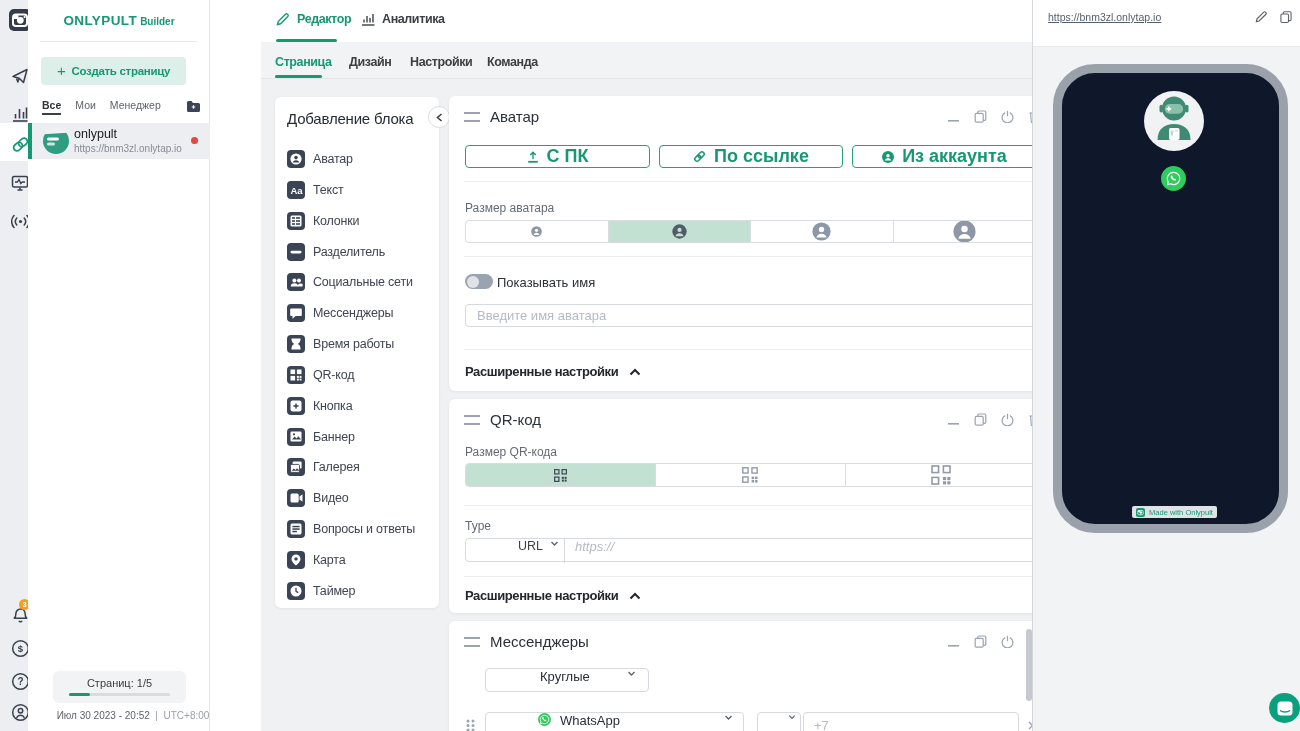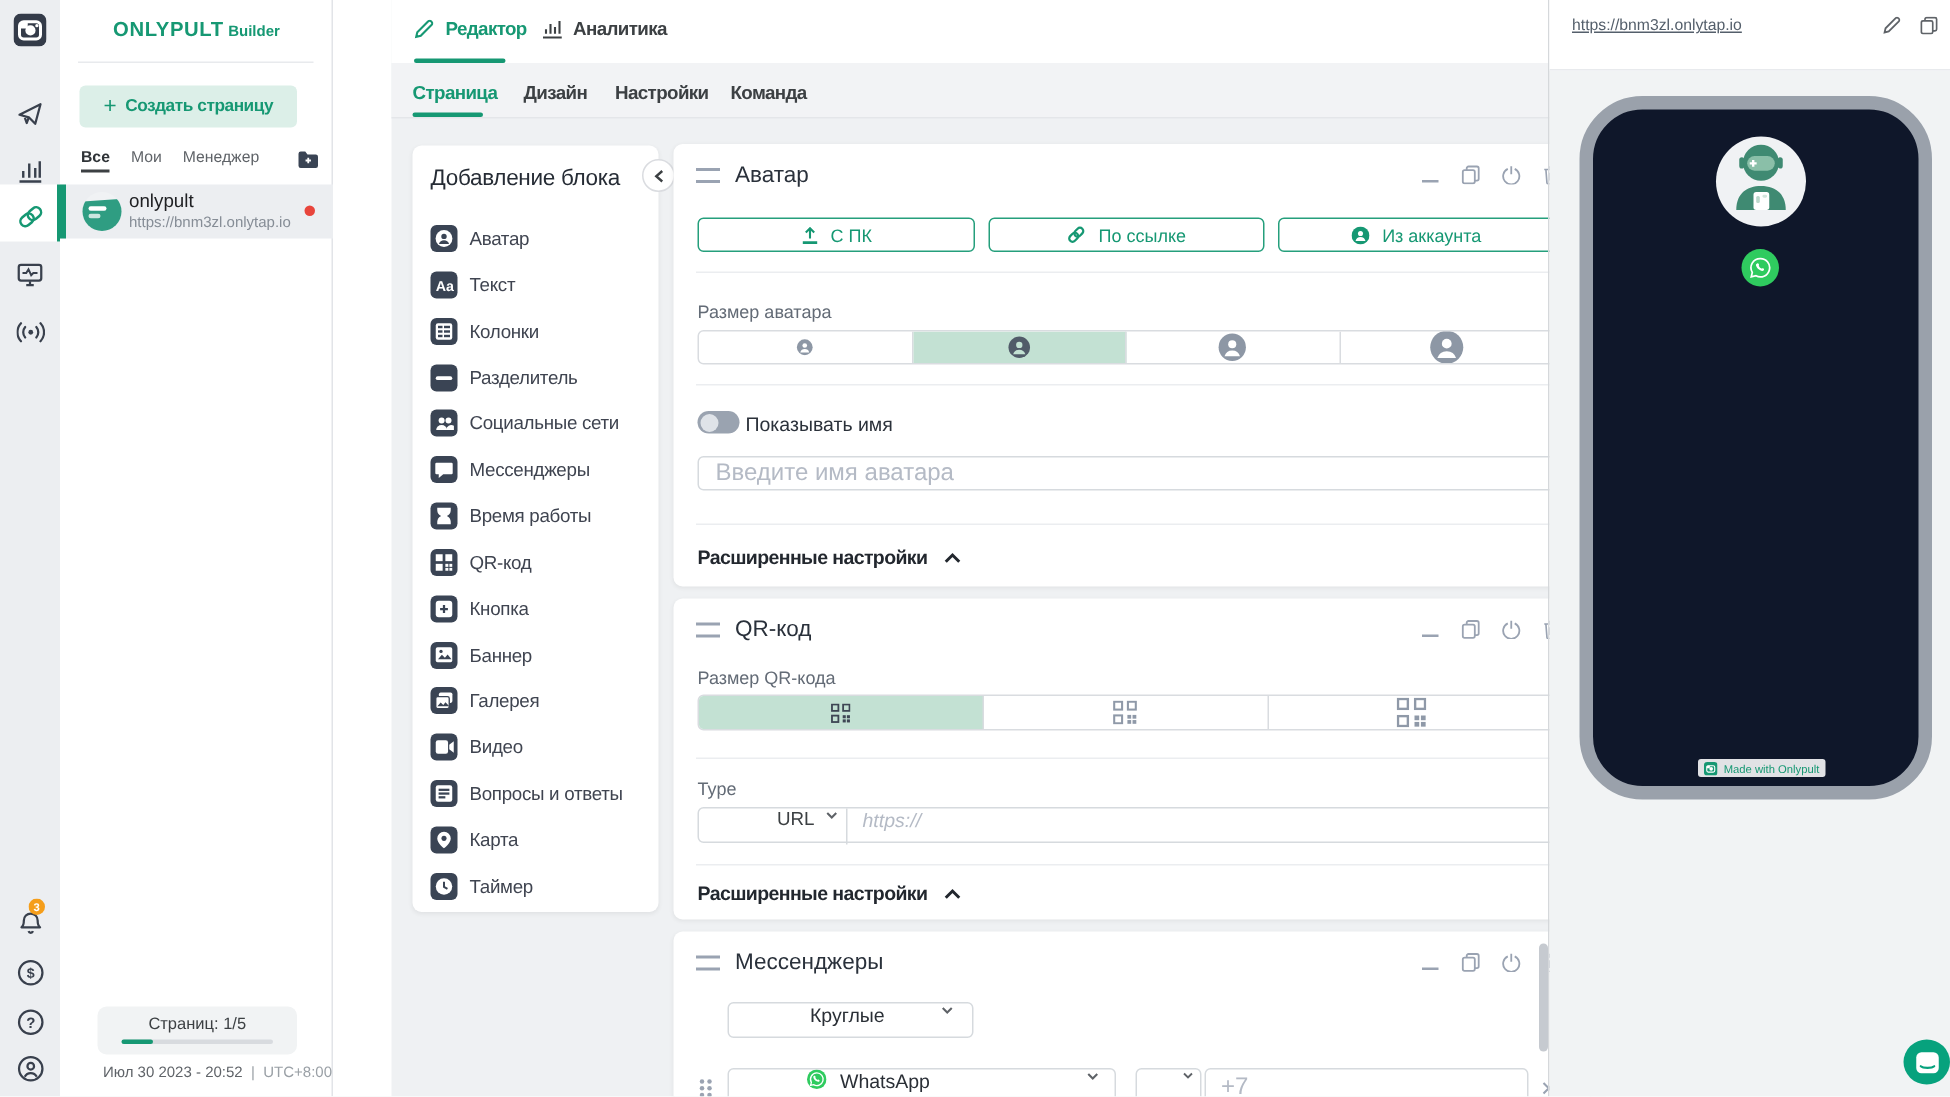--- a/index.html
+++ b/index.html
@@ -8,21 +8,21 @@
   body { font-family:"Liberation Sans", sans-serif; }
   #app { position:relative; width:1300px; height:731px; background:#fff; overflow:hidden; }
   .abs { position:absolute; }
 
   
   #rail { position:absolute; left:0; top:0; width:40px; height:731px; background:#eceef1; }
   #rail .railico { position:absolute; left:0; width:40px; display:flex; justify-content:center; }
   #rail .active-row { position:absolute; left:0; width:40px; height:38px; top:123px; background:#fff; border-right:2px solid #169873; }
 
   
-  #pages { position:absolute; left:40px; top:0; width:182px; height:731px; background:#fff; border-right:1px solid #e2e4e8; }
+  #pages { position:absolute; left:28px; top:0; width:182px; height:731px; background:#fff; border-right:1px solid #e2e4e8; }
   .logo-row { position:absolute; top:11px; left:0; width:182px; text-align:center; }
   .logo-main { font-size:13.5px; font-weight:bold; color:#169873; letter-spacing:.4px; }
   .logo-sub { font-size:10px; font-weight:bold; color:#169873; margin-left:3px; }
   .pages-hr { position:absolute; top:41px; left:12px; right:12px; border-top:1px solid #e8eaed; }
   .create-btn { position:absolute; left:13px; top:57px; width:145px; height:28px; background:#dcefe8; border-radius:4px; color:#169873; font-size:11.5px; letter-spacing:-0.3px; font-weight:bold; display:flex; align-items:center; justify-content:center; }
   .create-btn .plus { font-size:15px; font-weight:normal; margin-right:6px; margin-top:-2px; }
   .ptabs { position:absolute; left:14px; top:99px; height:16px; font-size:10.5px; color:#5f6368; display:flex; }
   .ptabs .pt { margin-right:14px; }
   .ptabs .pt.on { color:#2f3337; font-weight:bold; border-bottom:2px solid #3c4043; padding-bottom:2px; }
   .page-row { position:absolute; left:0; top:123px; width:182px; height:36px; background:#eceef1; border-left:4px solid #169873; }
@@ -62,32 +62,32 @@
   .card-head { position:absolute; left:15px; top:12px; display:flex; align-items:center; }
   .handle { width:16px; height:10px; border-top:2px solid #9aa3b2; border-bottom:2px solid #9aa3b2; margin-right:10px; }
   .card-title { font-size:15px; font-weight:500; color:#2a313b; }
   .hicons { position:absolute; top:14px; right:19px; display:flex; }
   .hicons .hi { width:13px; height:13px; margin-left:14px; }
   .divider { position:absolute; left:15px; right:23px; border-top:1px solid #ebedf0; }
   .lbl { position:absolute; left:16px; font-size:12px; color:#636b76; }
   .adv { position:absolute; left:16px; font-size:13px; font-weight:bold; letter-spacing:-0.4px; color:#22272e; display:flex; align-items:center; }
   .adv svg { margin-left:11px; }
 
-  .gbtn { position:absolute; height:23px; border:1px solid #259f7c; border-radius:4px; color:#169873; font-size:12px; font-weight:normal; display:flex; align-items:center; justify-content:center; background:#fff;text-align:right; }
+  .gbtn { position:absolute; height:23px; border:1px solid #259f7c; border-radius:4px; color:#169873; font-size:18px; font-weight:bold; display:flex; align-items:center; justify-content:center; background:#fff;text-align:right; }
   .gbtn svg { margin-right:8px; }
 
   .segwrap { position:absolute; left:16px; display:flex; border:1px solid #d9dce0; border-radius:4px; overflow:hidden; background:#fff; }
   .seg { display:flex; align-items:center; justify-content:center; border-right:1px solid #d9dce0; }
   .seg:last-child { border-right:none; }
   .seg.on { background:#c3e1d3; }
 
   .toggle { position:absolute; width:28px; height:15px; background:#9aa3b0; border-radius:8px; }
   .toggle .knob { position:absolute; left:1.5px; top:1.5px; width:12px; height:12px; background:#dfe3e8; border-radius:50%; }
 
-  .inputbox { position:absolute; border:1px solid #d6dade; border-radius:4px; background:#fff; font-size:16px; color:#b4bac5; display:flex; align-items:center; }
+  .inputbox { position:absolute; border:1px solid #d6dade; border-radius:4px; background:#fff; font-size:13px; color:#b4bac5; display:flex; align-items:center; }
 
   .selbox { position:absolute; border:1px solid #d6dade; border-radius:4px; background:#fff; font-size:13px; color:#2a2f36; display:flex; align-items:flex-start;padding-left:42px; }
   .caret { width:9px; height:9px; }
 
   
   #previewline { position:absolute; left:1032px; top:0; width:1px; height:731px; background:#d5d8db; }
   #preview { position:absolute; left:1033px; top:0; width:267px; height:731px; background:#f1f3f4; }
   .pv-top { position:absolute; left:0; top:0; width:267px; height:47px; background:#fff; border-bottom:1px solid #e8eaed; }
   .pv-url { position:absolute; left:15px; top:11px; font-size:10.5px; color:#545f6b; text-decoration:underline; }
   .phone { position:absolute; left:20px; top:64px; width:235px; height:469px; border:9px solid #9aa1ab; border-radius:42px; background:#0f172a; }

